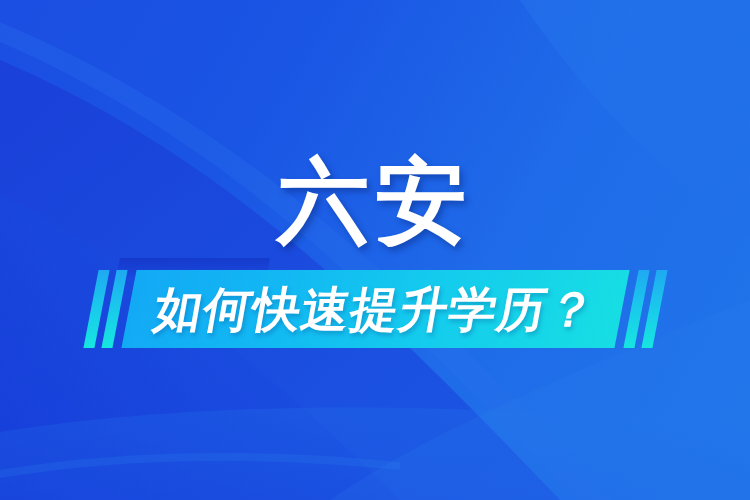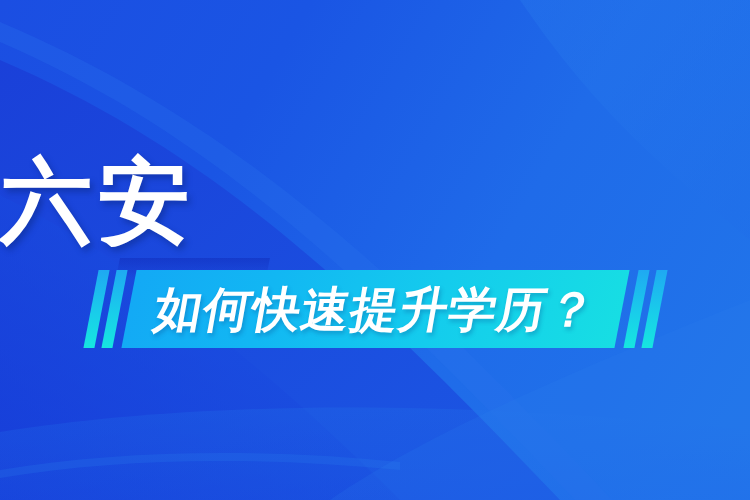--- a/index.html
+++ b/index.html
@@ -23,20 +23,21 @@
     position:absolute; inset:0;
     width:750px; height:500px;
     display:block;
   }
 
   
   .title-wrap{
     position:absolute;
     left:0; right:0;
     top:152px;
+    text-align:center;
     z-index:6;
     text-decoration:underline;
   }
   .main-title{
     display:inline-block;
     font-family:"DejaVu Sans","Liberation Sans",sans-serif;
     font-size:92px;
     line-height:100px;
     font-weight:700;
     color:#ffffff;

